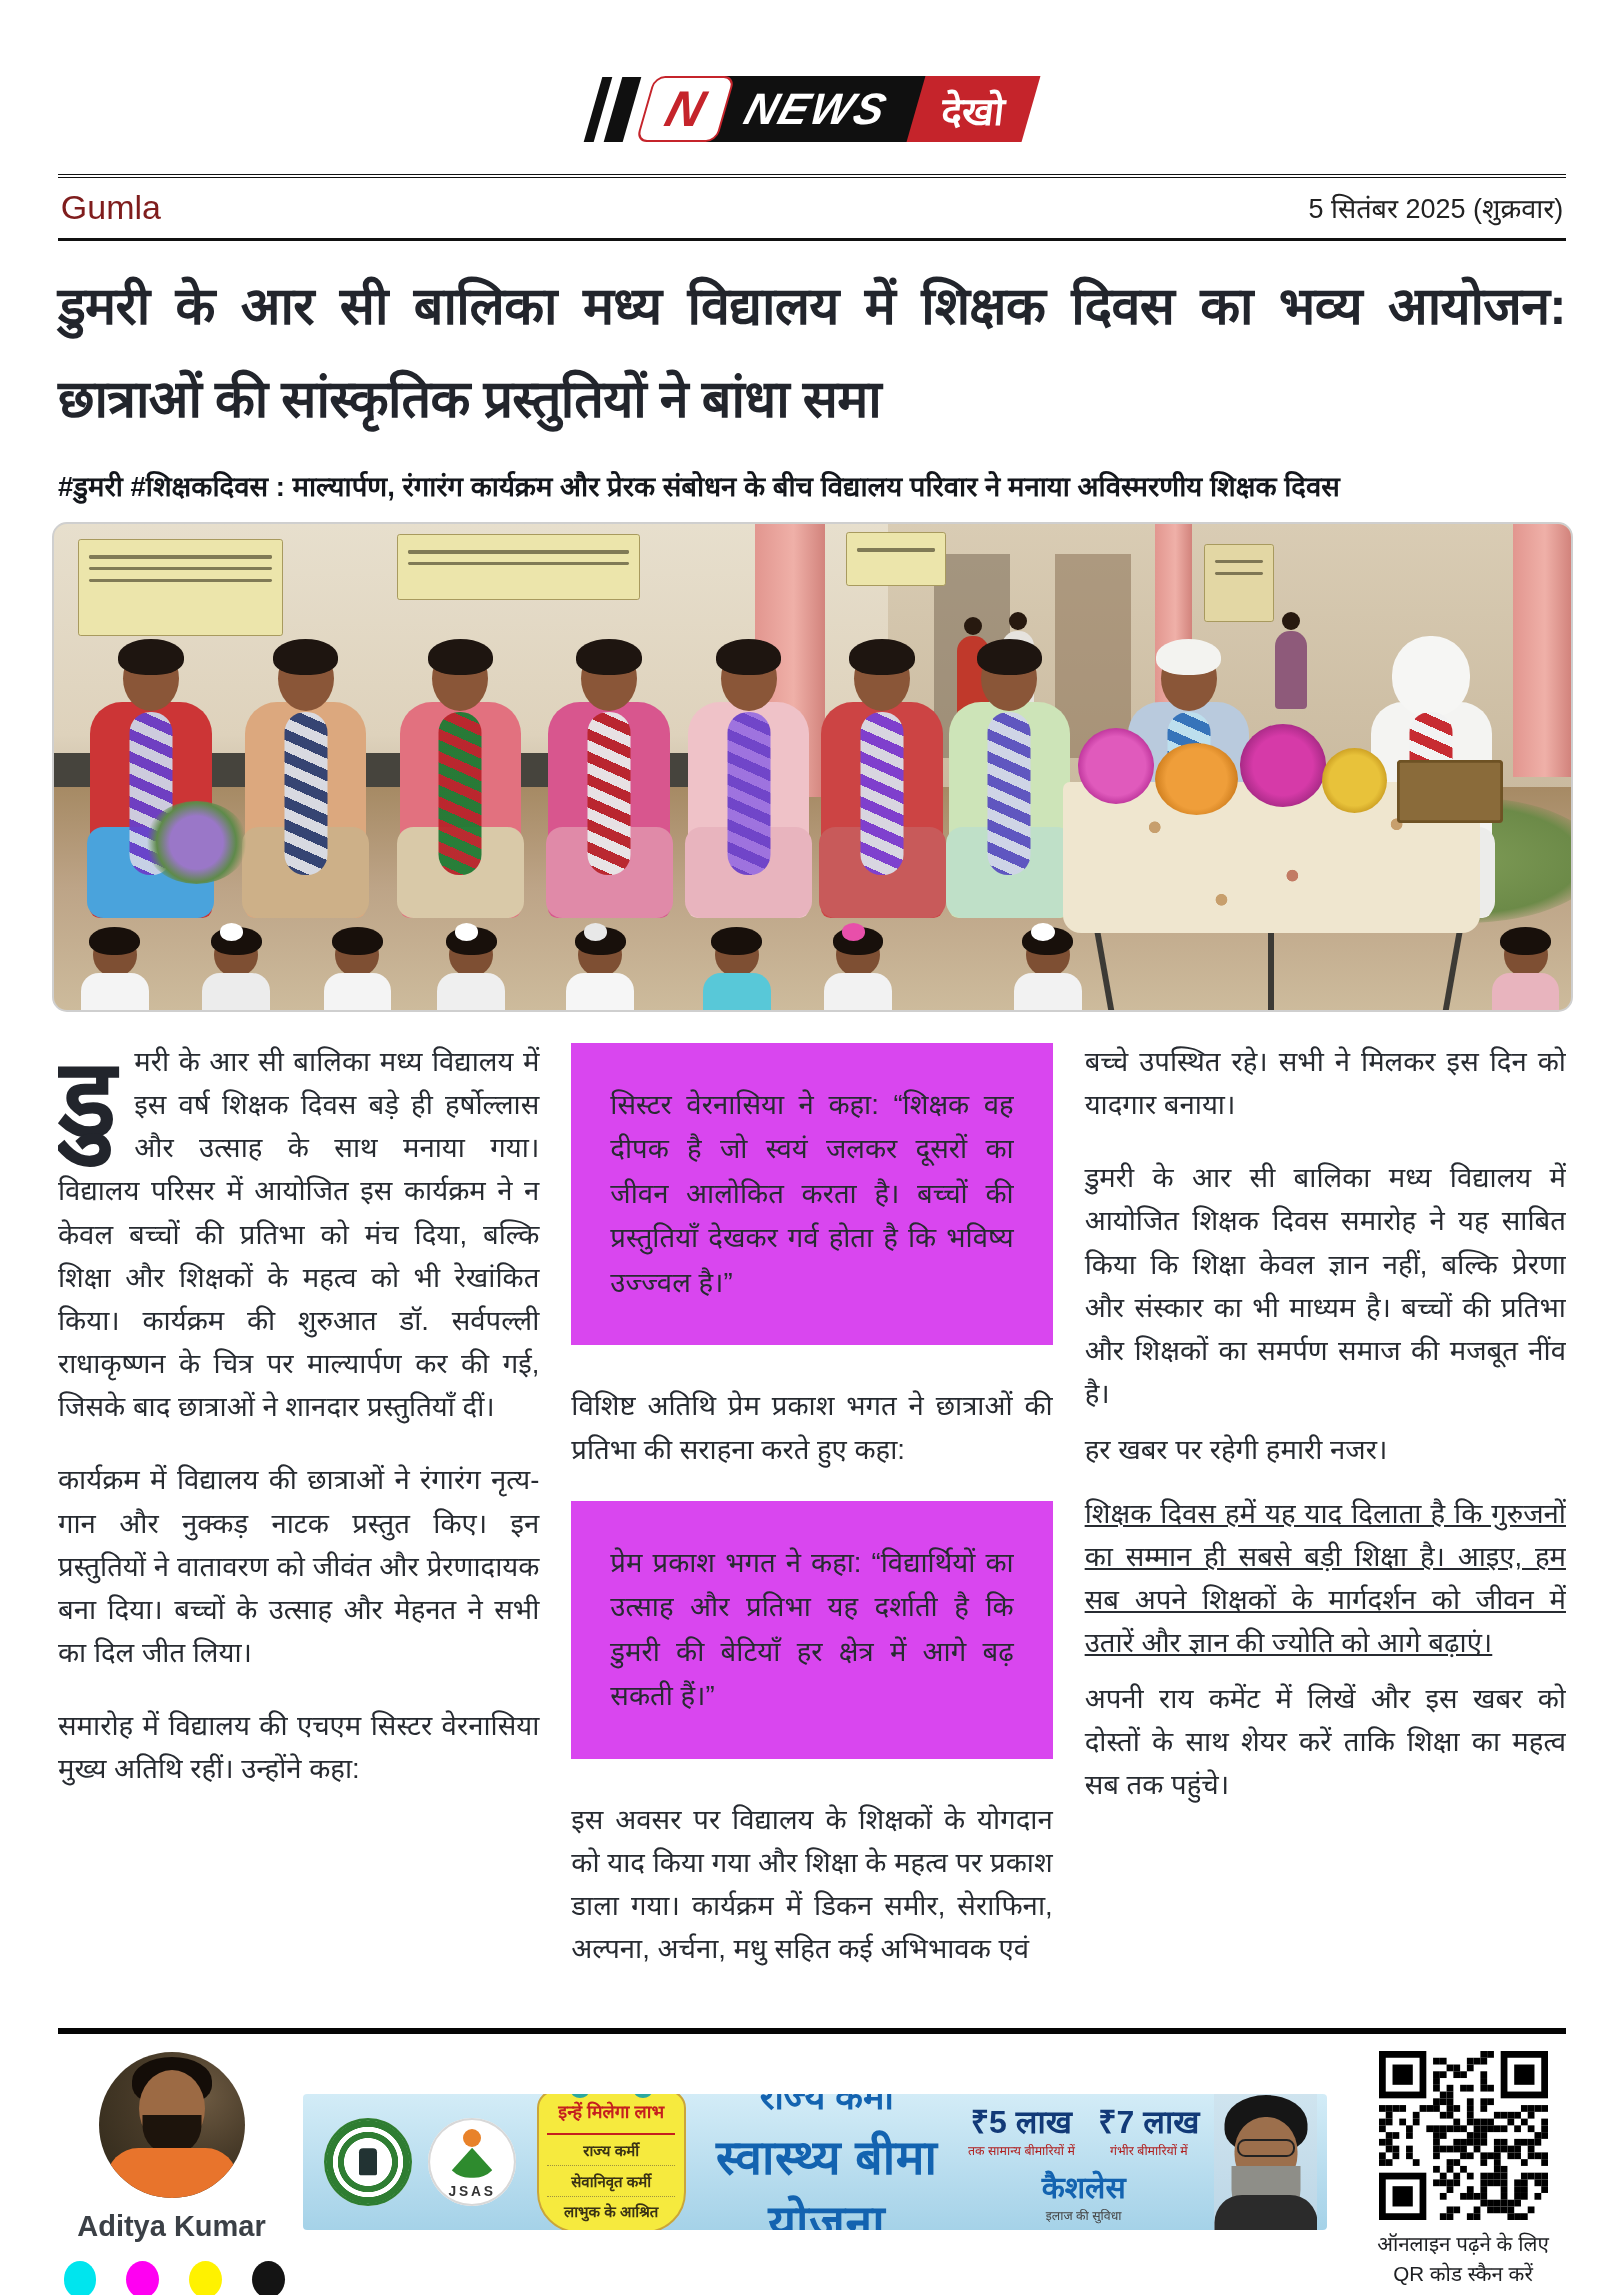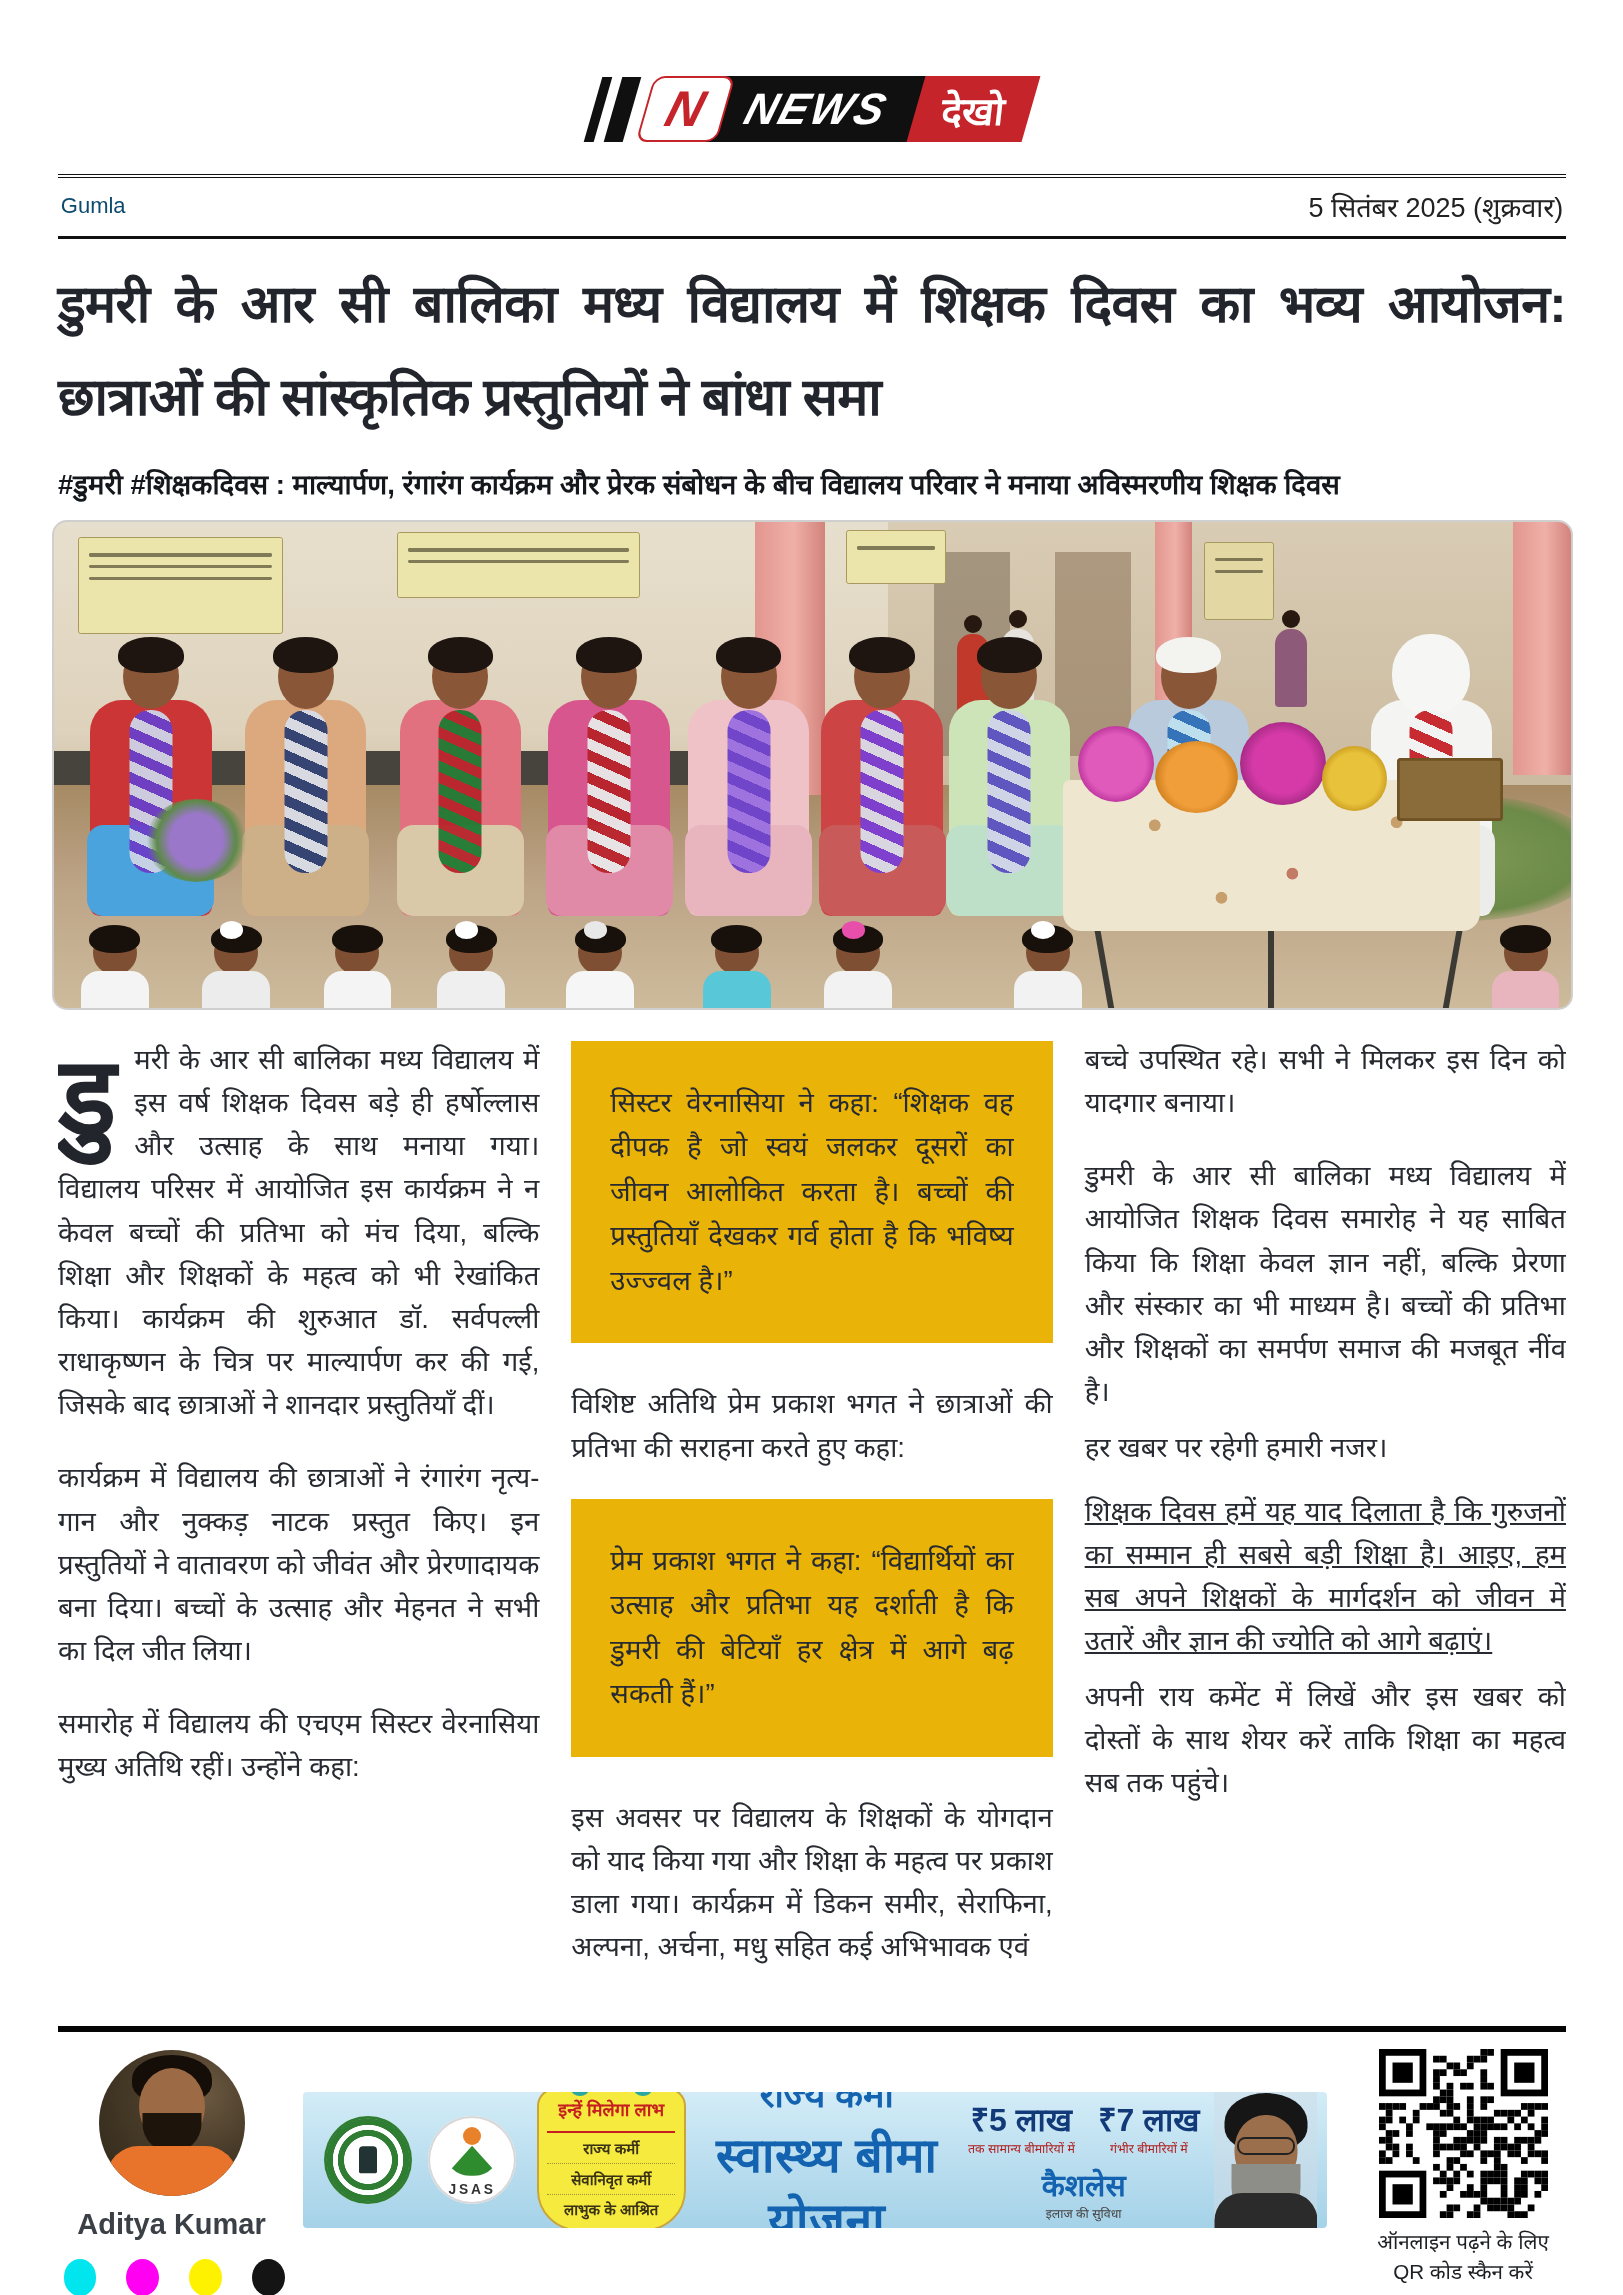--- a/index.html
+++ b/index.html
@@ -17,21 +17,21 @@
   .mh-news { height:66px; background:#101010; color:#fff; display:flex; align-items:center;
              padding:0 32px 0 44px; margin-left:-23.4px; transform:skewX(-16deg); }
   .mh-news span { font-size:44px; font-weight:900; font-style:italic; letter-spacing:2.1px; }
   .mh-dekho { height:66px; background:#c5242b; color:#fff; display:flex; align-items:center;
               padding:0 26px; margin-left:-2.8px; transform:skewX(-16deg); }
   .mh-dekho span { font-size:39px; font-weight:800; transform:skewX(10deg); }
 
   
   .meta-row { margin:32px 58px 0 58px; border-top:4.8px double #111; border-bottom:3.4px solid #111;
               display:flex; justify-content:space-between; align-items:center; padding:9.6px 2.8px 11px 2.8px; }
-  .meta-row .loc { font-size:22px; color:#0c4a6e; }
+  .meta-row .loc { font-size:34px; color:#7f1d1d; }
   .meta-row .date { font-size:27px; color:#222; }
 
   
   .headline { margin:19px 58px 0 58px; font-size:52px; line-height:1.8; font-weight:800;
               color:#22252c; text-align:justify; letter-spacing:-0.7px; }
   .subheadline { margin:20.6px 58px 0 58px; font-size:27.5px; font-weight:700; color:#14171c; }
 
   
   .photo { position:relative; margin:18px 52px 0 52px; width:1521px; height:490px;
            border:2.1px solid #cfcfcf; border-radius:15px; overflow:hidden; background:#d9cfbc; }
@@ -83,21 +83,21 @@
   .flower { position:absolute; border-radius:50%; z-index:5; }
   .giftbox { position:absolute; left:88.5%; top:48.5%; width:7%; height:13%; background:#8a6b3a;
              border-radius:4.1px; z-index:5; box-shadow:inset 0 0 0 2.8px #6e5224; }
 
   
   .article { display:flex; gap:32px; margin:27.5px 58px 0 58px; height:958px; overflow:hidden; }
   .article .col { flex:1; font-size:27.5px; line-height:1.57; color:#272b31; text-align:justify; }
   .article p { margin-bottom:30px; }
   .dropcap { float:left; font-size:109px; line-height:.78; font-weight:700; color:#22252c;
              padding:16.5px 18px 5.5px 0; }
-  .quote { background:#eab308; padding:40px 39px; margin:2.8px 0 39px 0; line-height:1.62; }
+  .quote { background:#d946ef; padding:40px 39px; margin:2.8px 0 39px 0; line-height:1.62; }
 
   
   .rule-footer { margin:30px 58px 0 58px; height:6.2px; background:#050505; }
   .footer { display:flex; margin:9.6px 58px 0 58px; align-items:flex-start; }
   .author-block { width:227px; text-align:center; }
   .avatar { width:146px; height:146px; border-radius:50%; margin:8.3px auto 0 auto; position:relative; overflow:hidden;
             background:radial-gradient(circle at 70% 30%, #6d5a42 0%, #473a28 45%, #2e2719 100%); }
   .av-head { position:absolute; left:50%; top:18px; transform:translateX(-50%); width:66px; height:77px;
              border-radius:50%; background:#9c6a44; }
   .av-hair { position:absolute; left:50%; top:5.5px; transform:translateX(-50%); width:80px; height:48px;

